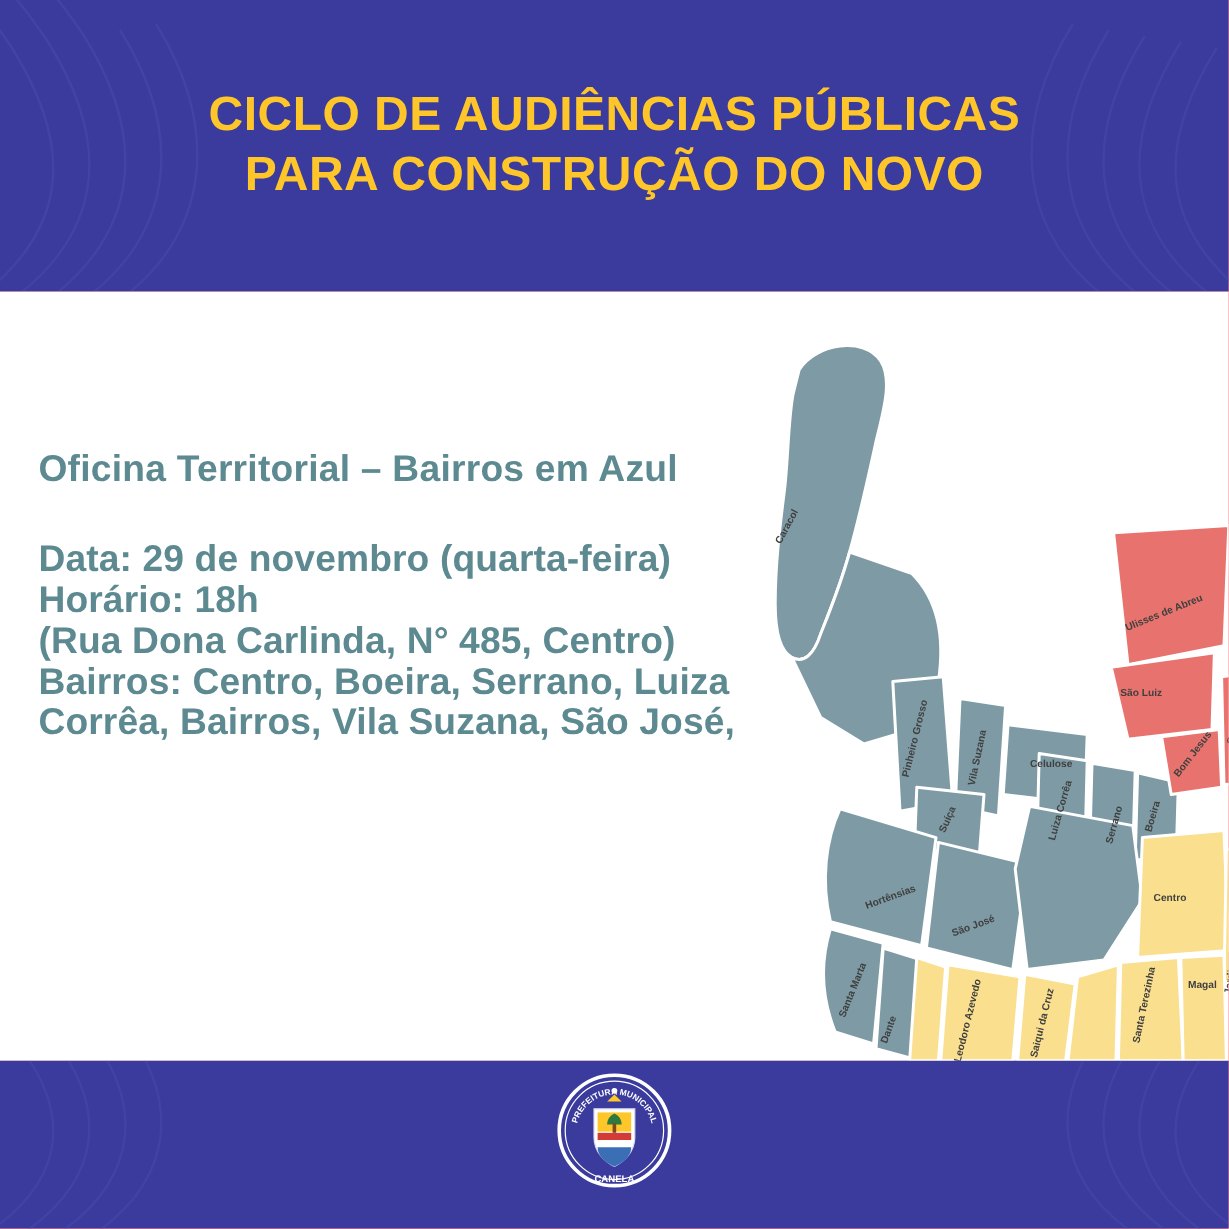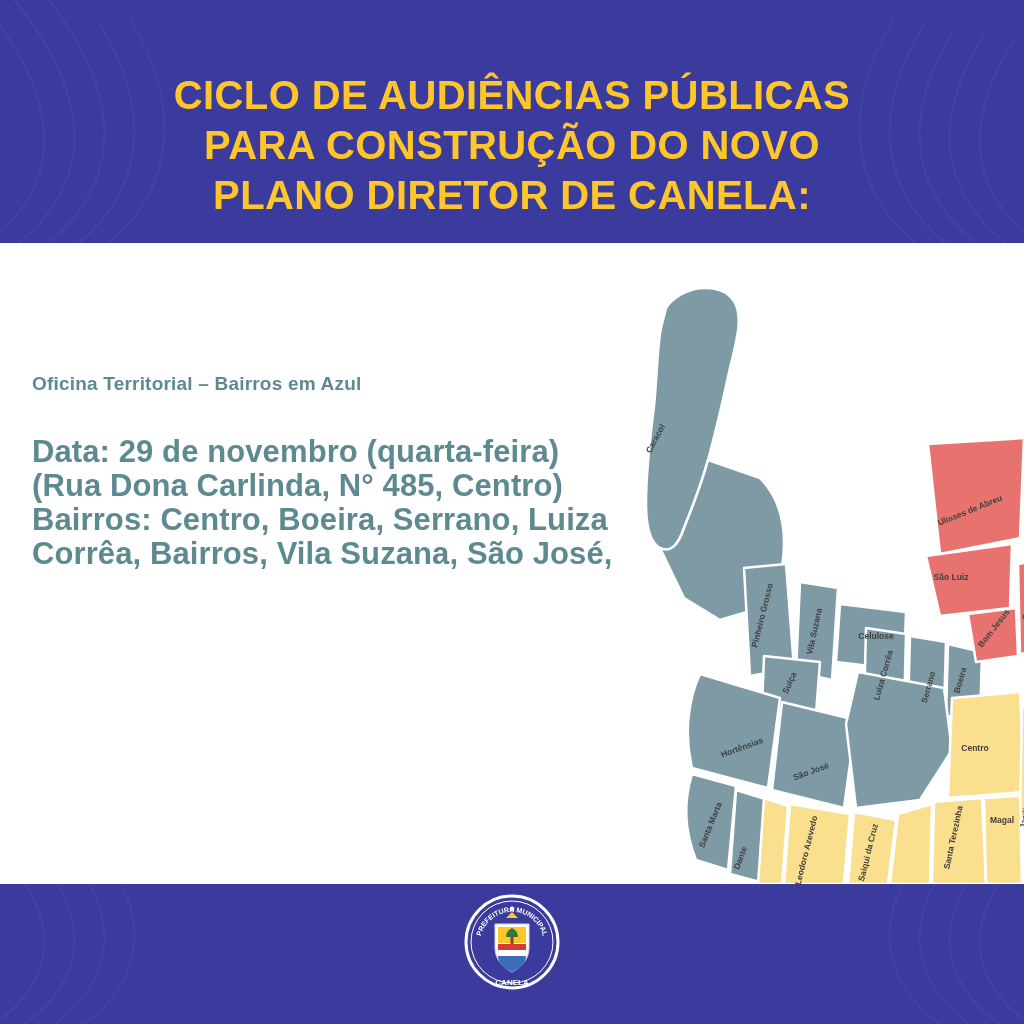--- a/index.html
+++ b/index.html
@@ -68,21 +68,21 @@
     background: #ffffff;
   }
   .info-block {
     position: absolute;
     left: 32px;
     top: 130px;
     width: 600px;
     color: #5d8a91;
   }
   .info-subtitle {
-    font-size: 19px;
+    font-size: 31px;
     font-weight: bold;
     color: #5d8a91;
     margin-bottom: 40px;
     letter-spacing: 0.2px;
   }
   .info-line {
     font-size: 31px;
     font-weight: bold;
     color: #5d8a91;
     line-height: 34px;
@@ -149,29 +149,29 @@
         <path d="M1044,250 C964,190 964,120 1014,40"></path>
         <path d="M1014,250 C934,190 934,115 984,35"></path>
         <path d="M984,250 C904,190 904,110 954,30"></path>
         <path d="M954,250 C874,190 874,105 924,25"></path>
         <path d="M924,250 C844,190 844,100 894,20"></path>
       </g>
     </svg>
     <div class="header-title">
       <span class="line">CICLO DE AUDIÊNCIAS PÚBLICAS</span>
       <span class="line">PARA CONSTRUÇÃO DO NOVO</span>
-      <span class="line">PLANO DIRETOR DE CANELA:</span>
     </div>
   </div>
 
   <div class="body-area">
 
     <div class="info-block">
       <div class="info-subtitle">Oficina Territorial – Bairros em Azul</div>
       <div class="info-line">Data: 29 de novembro (quarta-feira)</div>
+      <div class="info-line">Horário: 18h</div>
       <div class="info-line">(Rua Dona Carlinda, N° 485, Centro)</div>
       <div class="info-line">Bairros: Centro, Boeira, Serrano, Luiza</div>
       <div class="info-line">Corrêa, Bairros, Vila Suzana, São José,</div>
     </div>
 
     <div class="map-wrap">
       <svg class="map-svg" width="404" height="621" viewBox="600 255 404 621">
         <g stroke="#ffffff" stroke-width="2.5" stroke-linejoin="round">
 
           <path fill="#7d9aa5" d="M646,300 C660,278 700,272 714,293 C724,309 716,335 710,360

